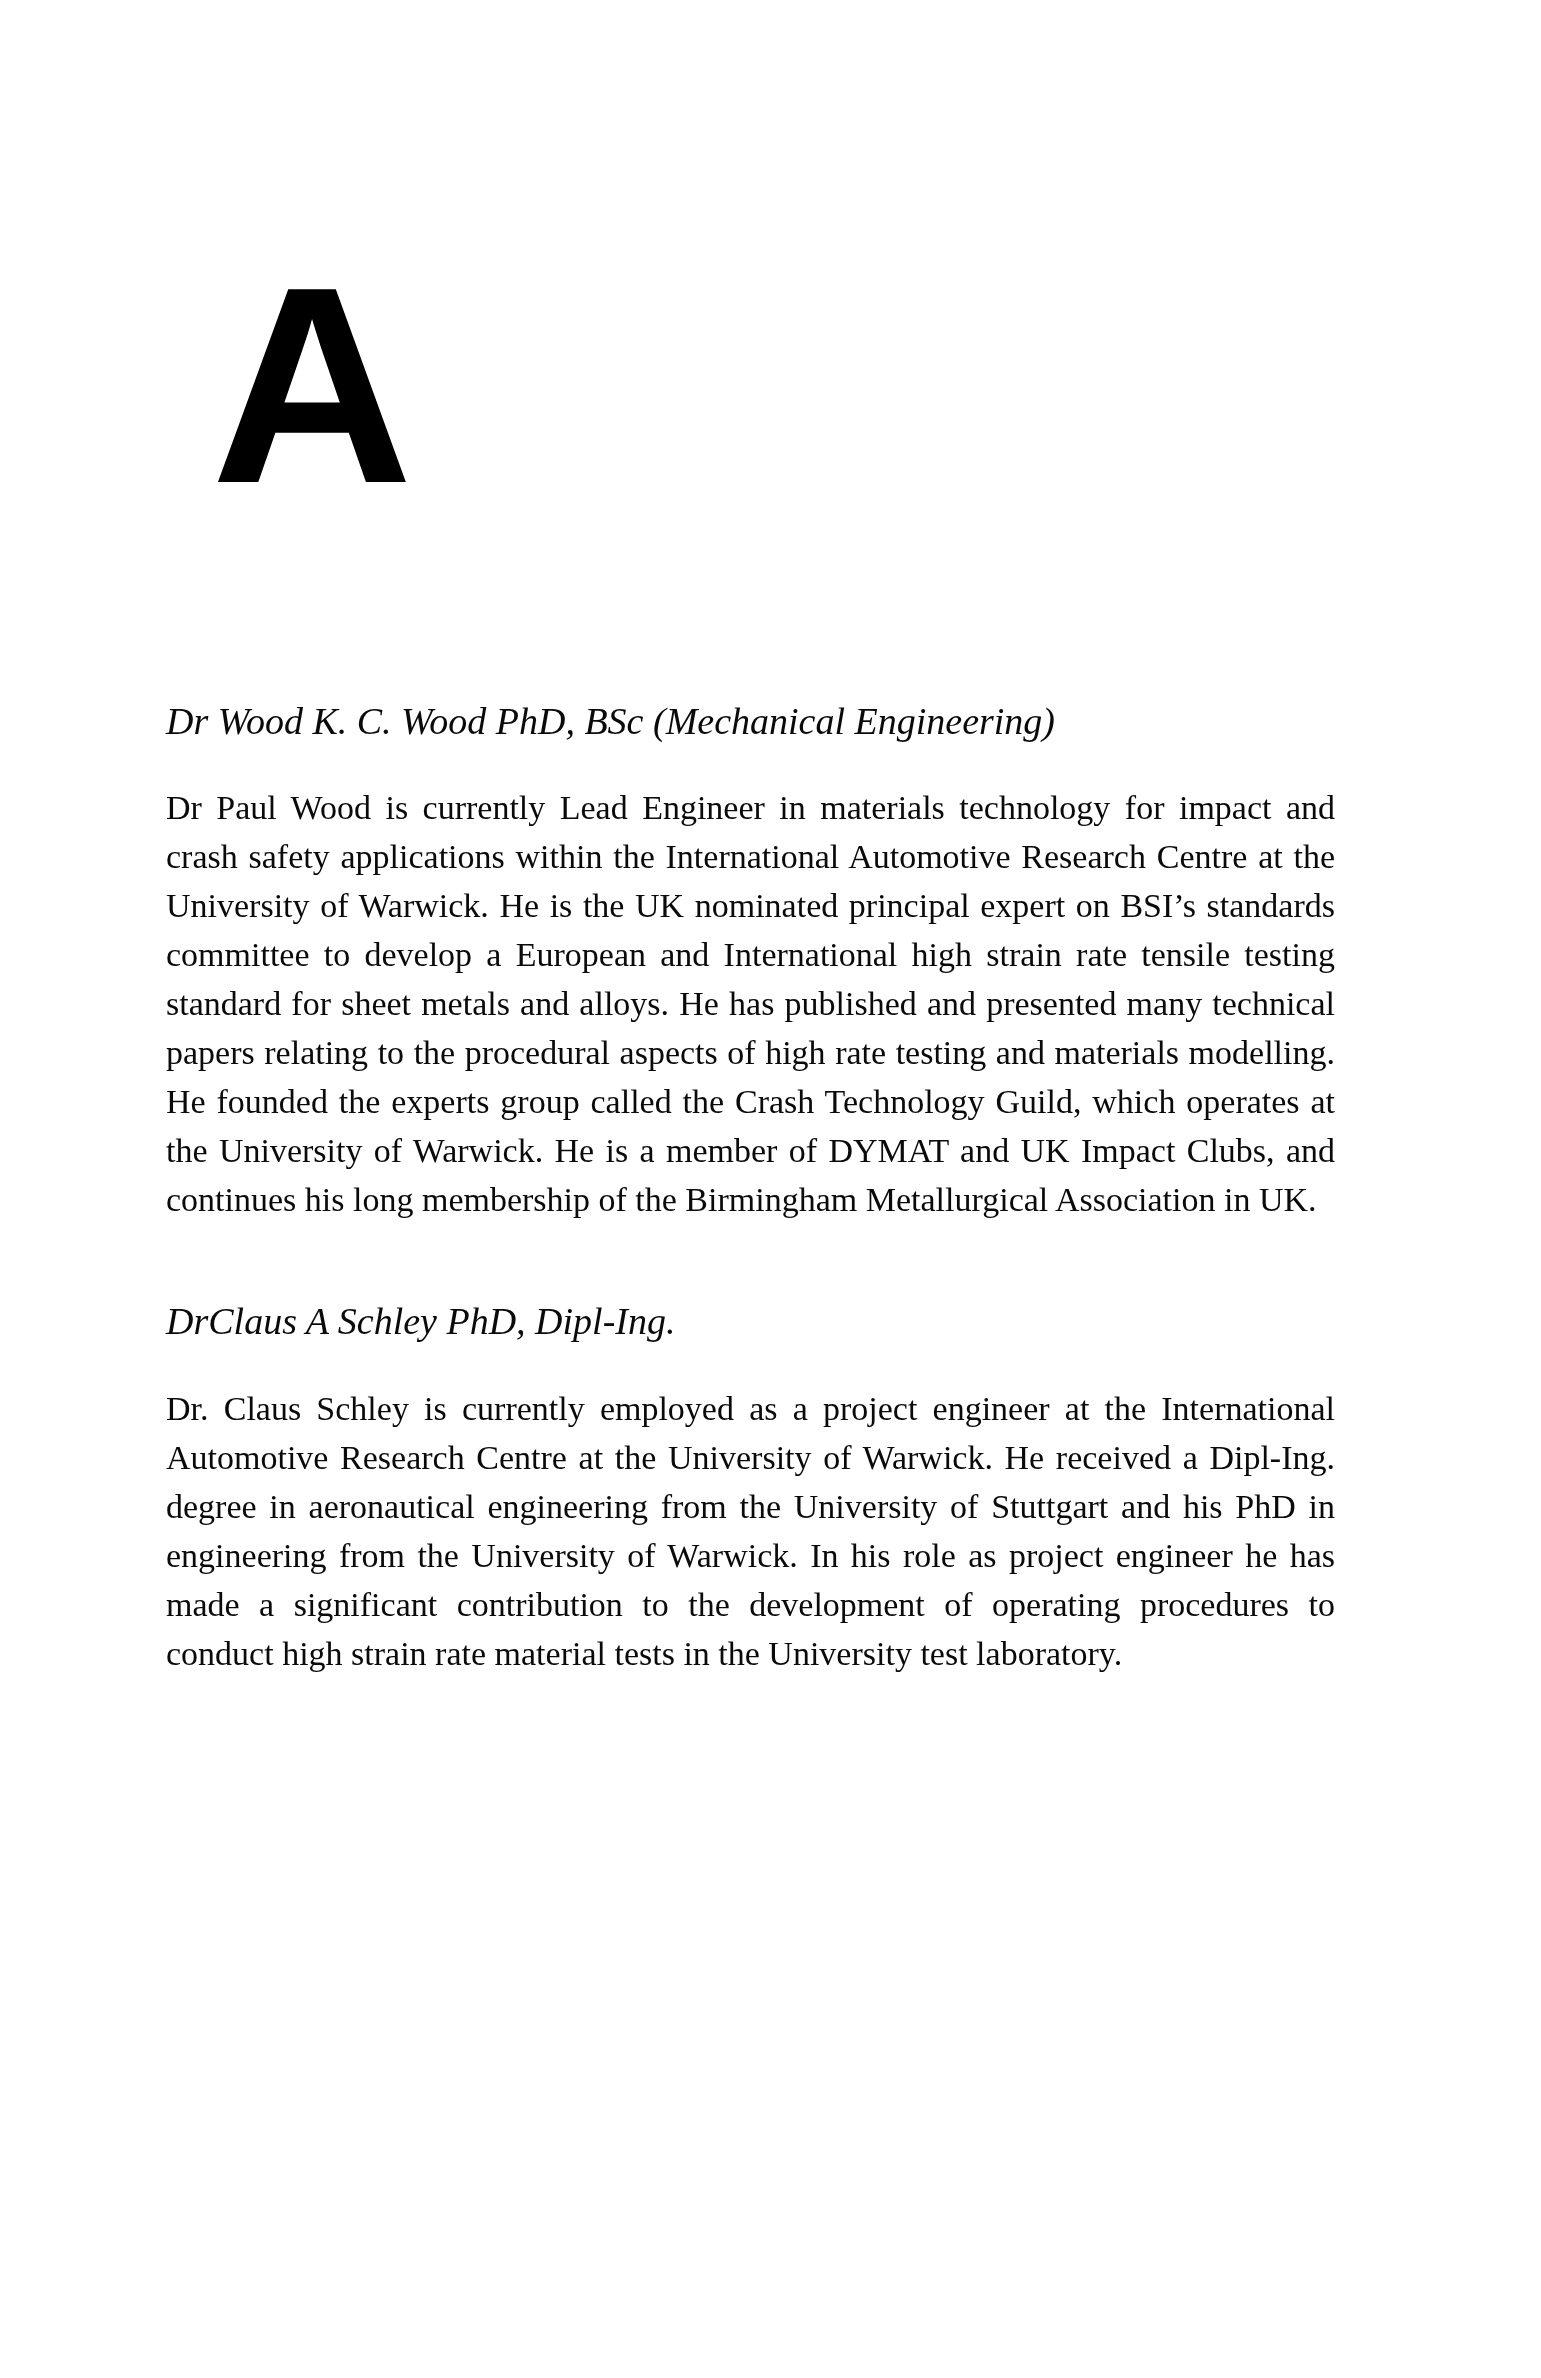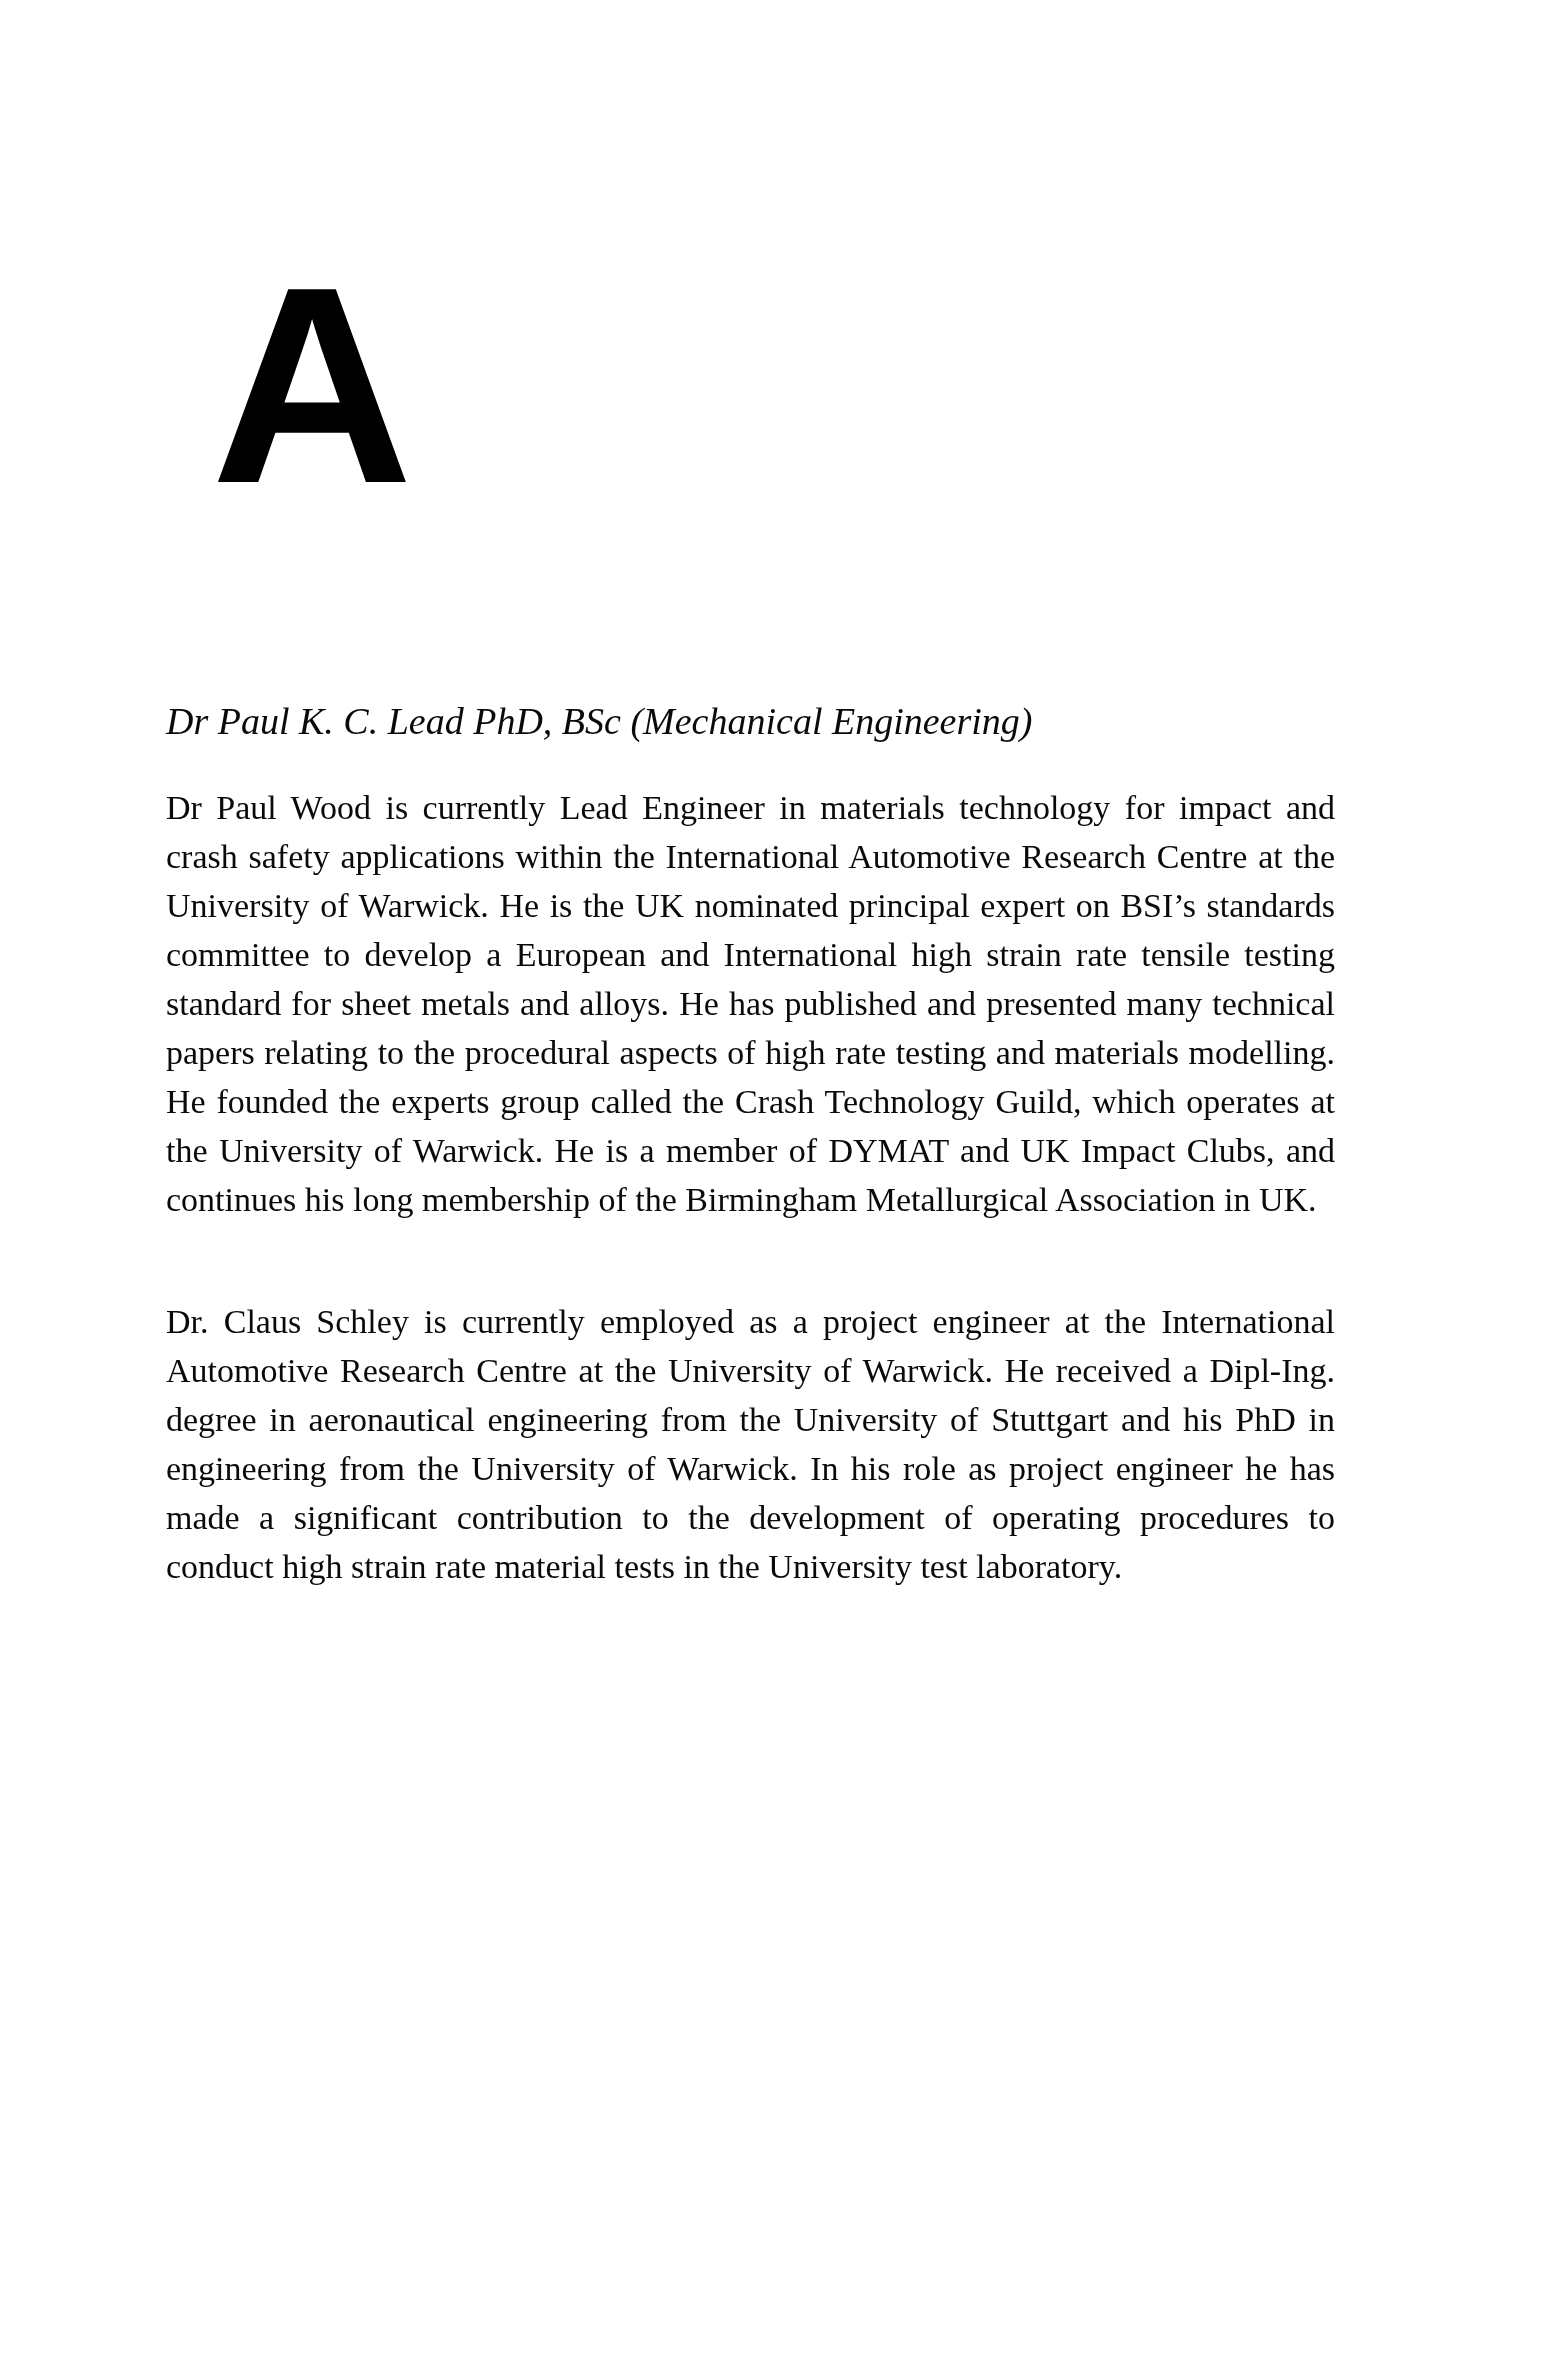--- a/index.html
+++ b/index.html
@@ -68,23 +68,24 @@
 <body>
 
 <div class="page">
 
   <div class="drop-cap">A</div>
 
 
   <div class="content">
 
     <section class="author-section">
-      <p class="author-name">Dr Paul K. C. Lead PhD, BSc (Mechanical Engineering)</p>
+      <p class="author-name">Dr Wood K. C. Wood PhD, BSc (Mechanical Engineering)</p>
       <p class="author-bio">Dr Paul Wood is currently Lead Engineer in materials technology for impact and crash safety applications within the International Automotive Research Centre at the University of Warwick. He is the UK nominated principal expert on BSI’s standards committee to develop a European and International high strain rate tensile testing standard for sheet metals and alloys. He has published and presented many technical papers relating to the procedural aspects of high rate testing and materials modelling. He founded the experts group called the Crash Technology Guild, which operates at the University of Warwick. He is a member of DYMAT and UK Impact Clubs, and continues his long membership of the Birmingham Metallurgical Association in UK.</p>
     </section>
 
     <section class="author-section">
+      <p class="author-name">DrClaus A Schley PhD, Dipl-Ing.</p>
       <p class="author-bio">Dr. Claus Schley is currently employed as a project engineer at the International Automotive Research Centre at the University of Warwick. He received a Dipl-Ing. degree in aeronautical engineering from the University of Stuttgart and his PhD in engineering from the University of Warwick. In his role as project engineer he has made a significant contribution to the development of operating procedures to conduct high strain rate material tests in the University test laboratory.</p>
     </section>
 
   </div>
 </div>
 
 
 </body></html>

